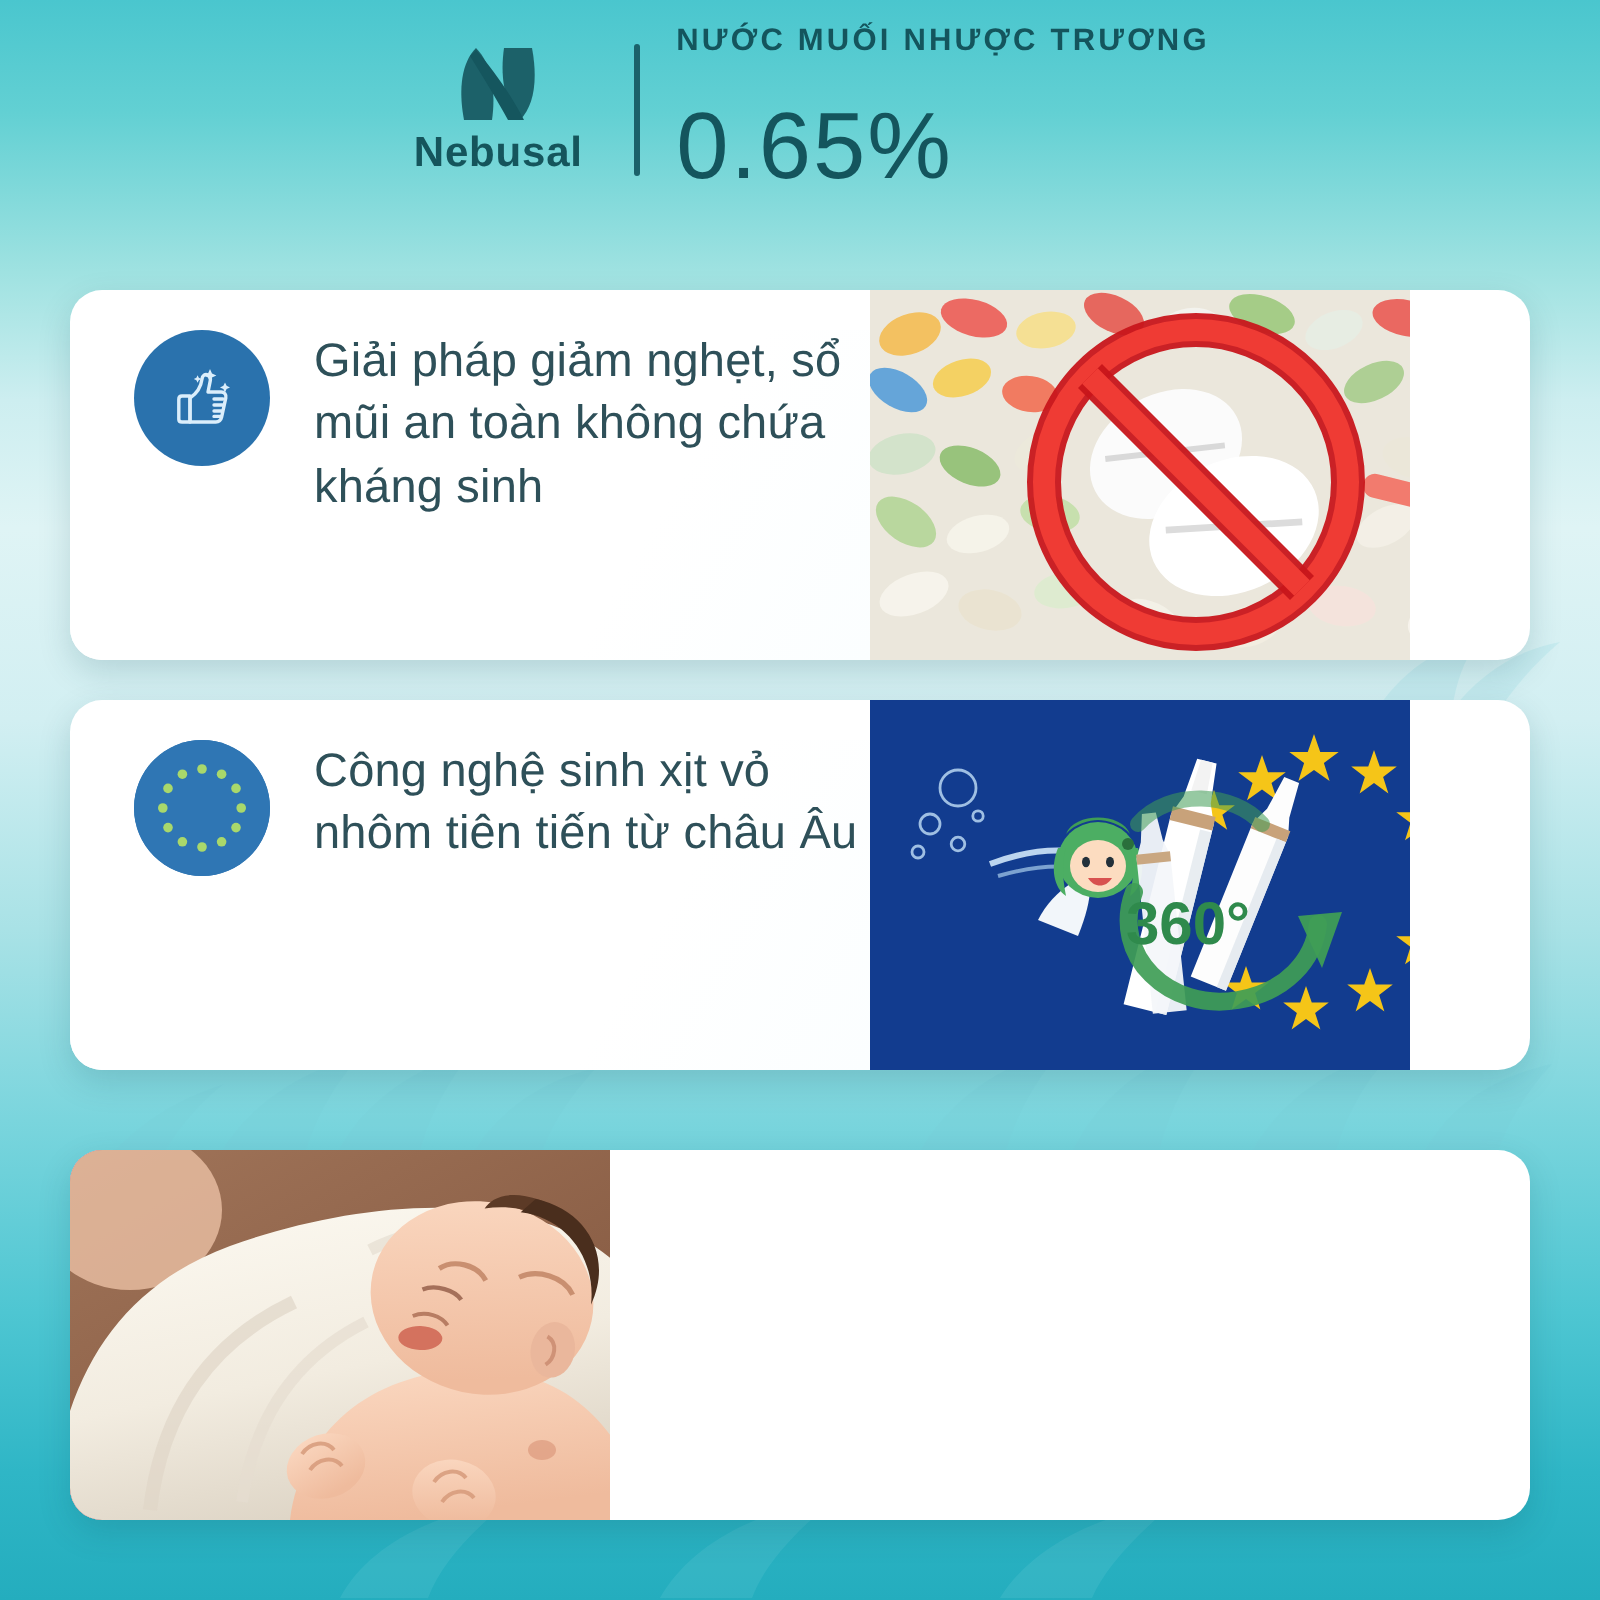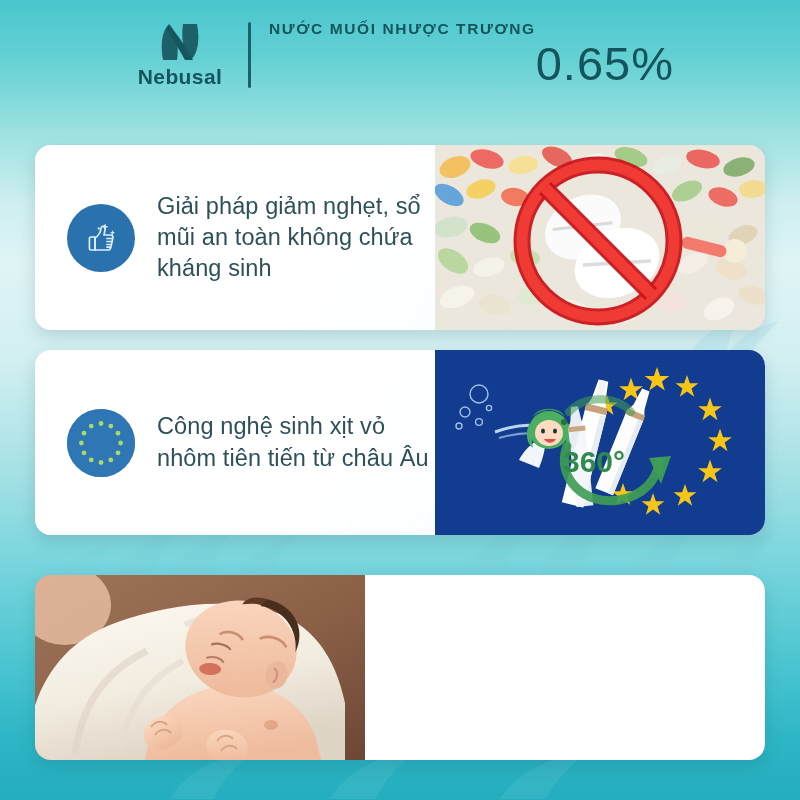--- a/index.html
+++ b/index.html
@@ -69,21 +69,21 @@
     color: #15555c;
     font-family: "Liberation Sans", sans-serif;
   }
   .divider {
     width: 3px;
     height: 66px;
     background: #1b616a;
     margin: 0 18px 0 0;
     border-radius: 2px;
   }
-  .headline { display: flex; flex-direction: row; justify-content: center; }
+  .headline { display: flex; flex-direction: column; justify-content: center; }
   .headline-top {
     font-size: 15.5px;
     font-weight: 700;
     letter-spacing: 1.6px;
     color: #14555d;
     text-transform: uppercase;
     line-height: 1.1;
   }
   .headline-big {
     font-size: 47px;
@@ -107,23 +107,24 @@
     background: #ffffff;
   }
   #card-0 { top: 145px; }
   #card-1 { top: 350px; }
   #card-2 { top: 575px; }
 
   .card-left {
     width: 400px;
     background: linear-gradient(120deg,#ffffff 0%,#ffffff 70%,#fbfeff 100%);
     display: flex;
-    align-items: center;
+    align-items: flex-start;
     padding-left: 32px;
     box-sizing: border-box;
+    margin-top: 20px;
   }
   .icon-circle {
     width: 68px; height: 68px;
     min-width: 68px;
     border-radius: 50%;
     background: #2a72ad;
     display: flex;
     align-items: center;
     justify-content: center;
     margin-right: 22px;
@@ -134,21 +135,21 @@
   .card-text {
     color: #2e5059;
     font-size: 23.5px;
     line-height: 1.33;
     font-weight: 400;
     letter-spacing: .1px;
     font-family: "Liberation Sans", sans-serif;
   }
 
   .card-media {
-    width: 330px;
+    width: 270px;
     position: relative;
     overflow: hidden;
     background: #f0abfc;
   }
   .card-media svg, .card-media .layer { display:block; }
   .layer { position:absolute; left:0; top:0; width:330px; height:185px; }
 
   
   .eu-dot { fill: #a9d86b; }
 </style>

